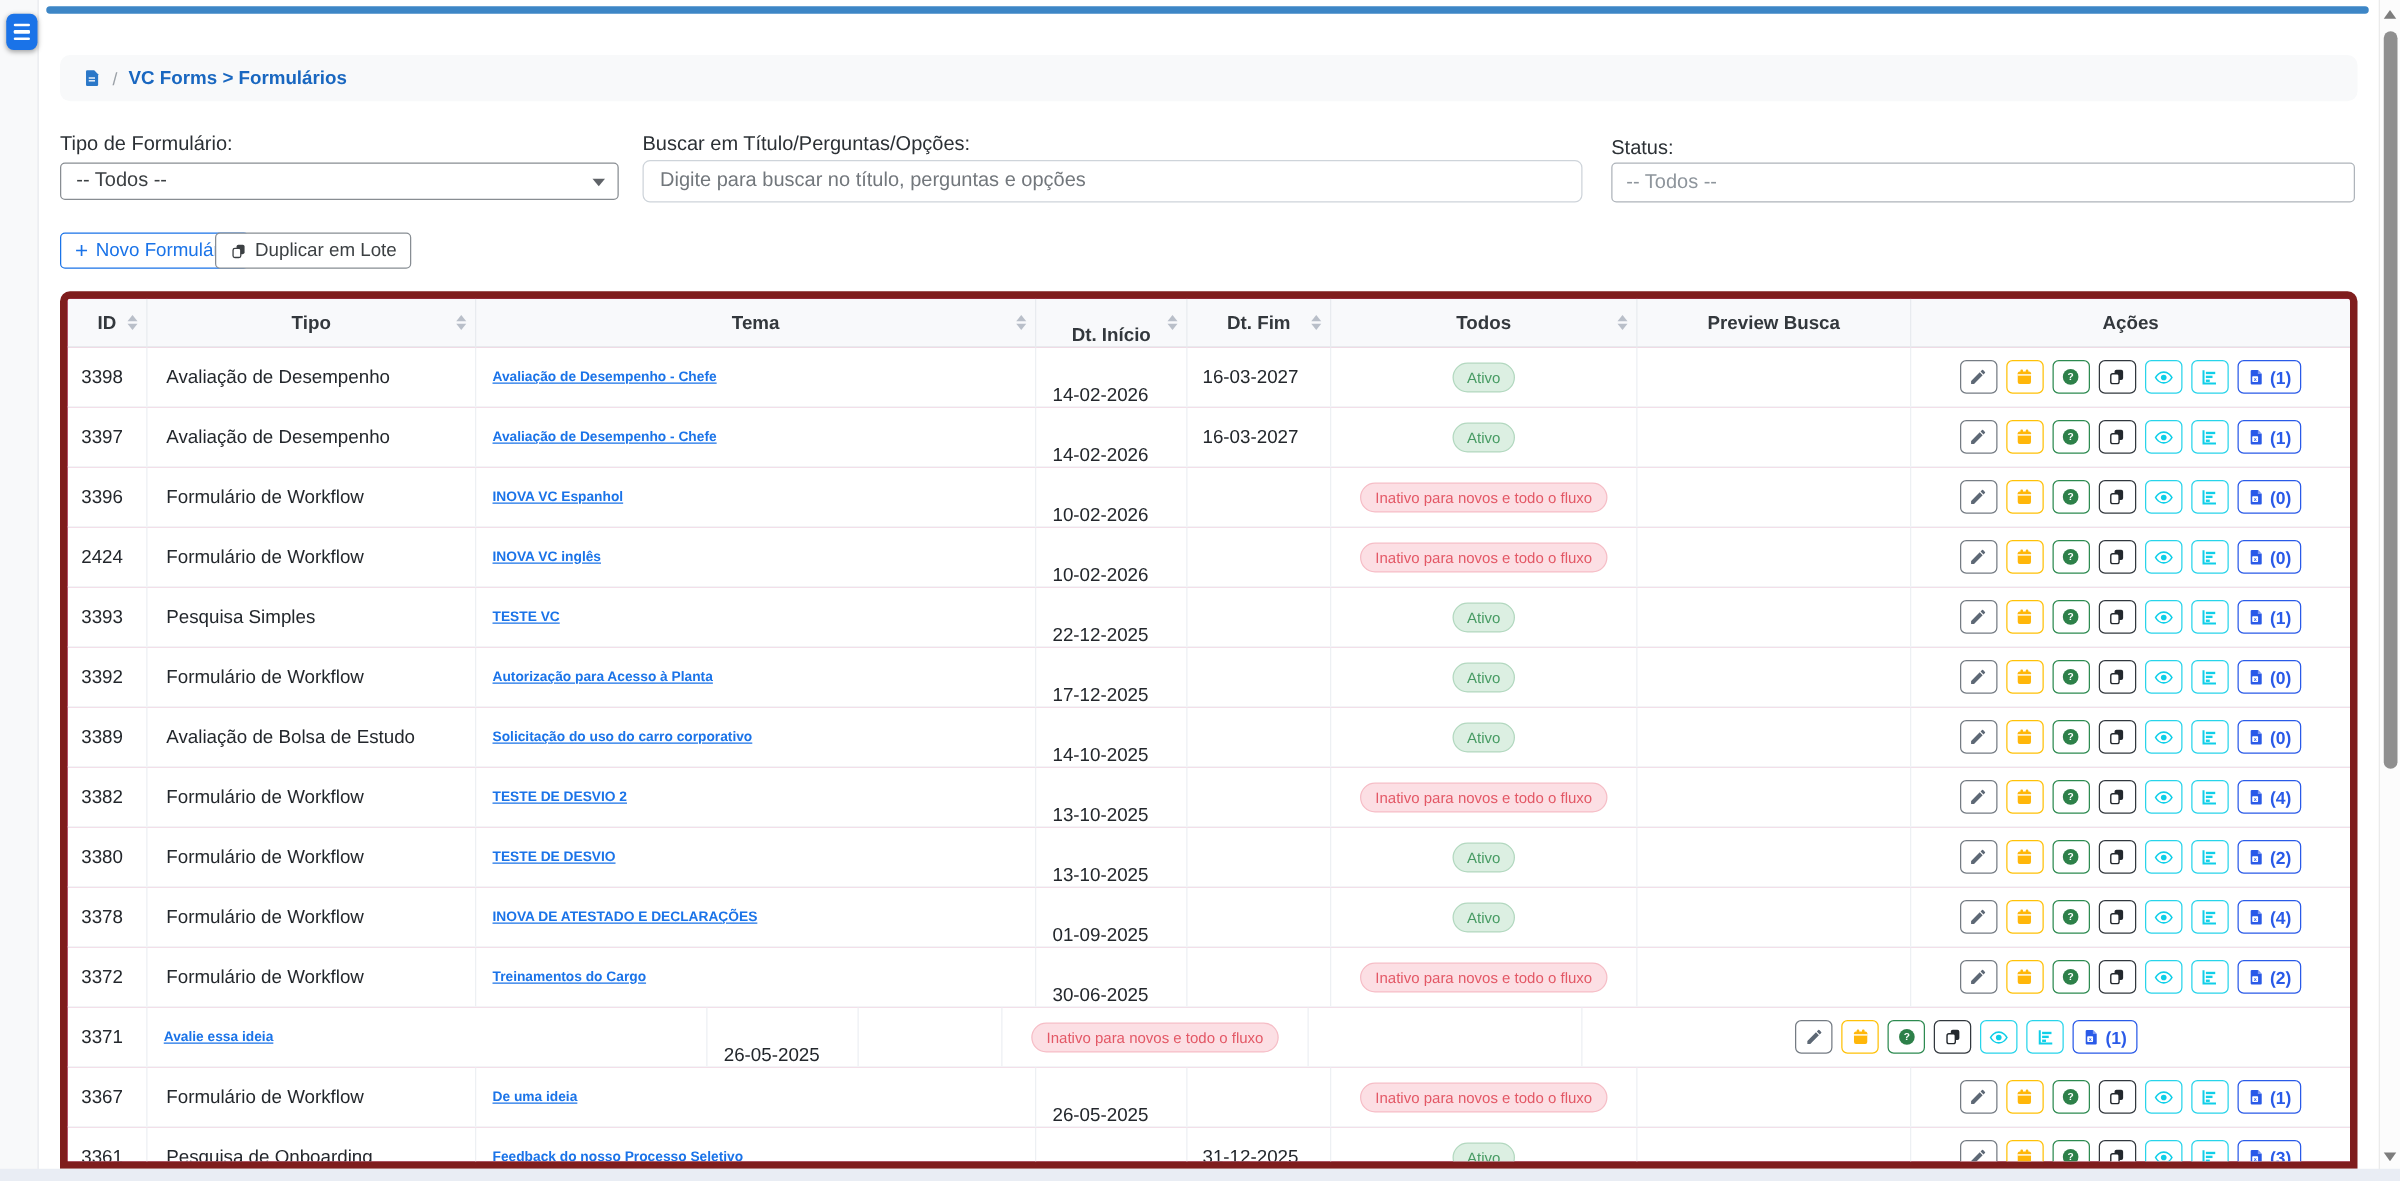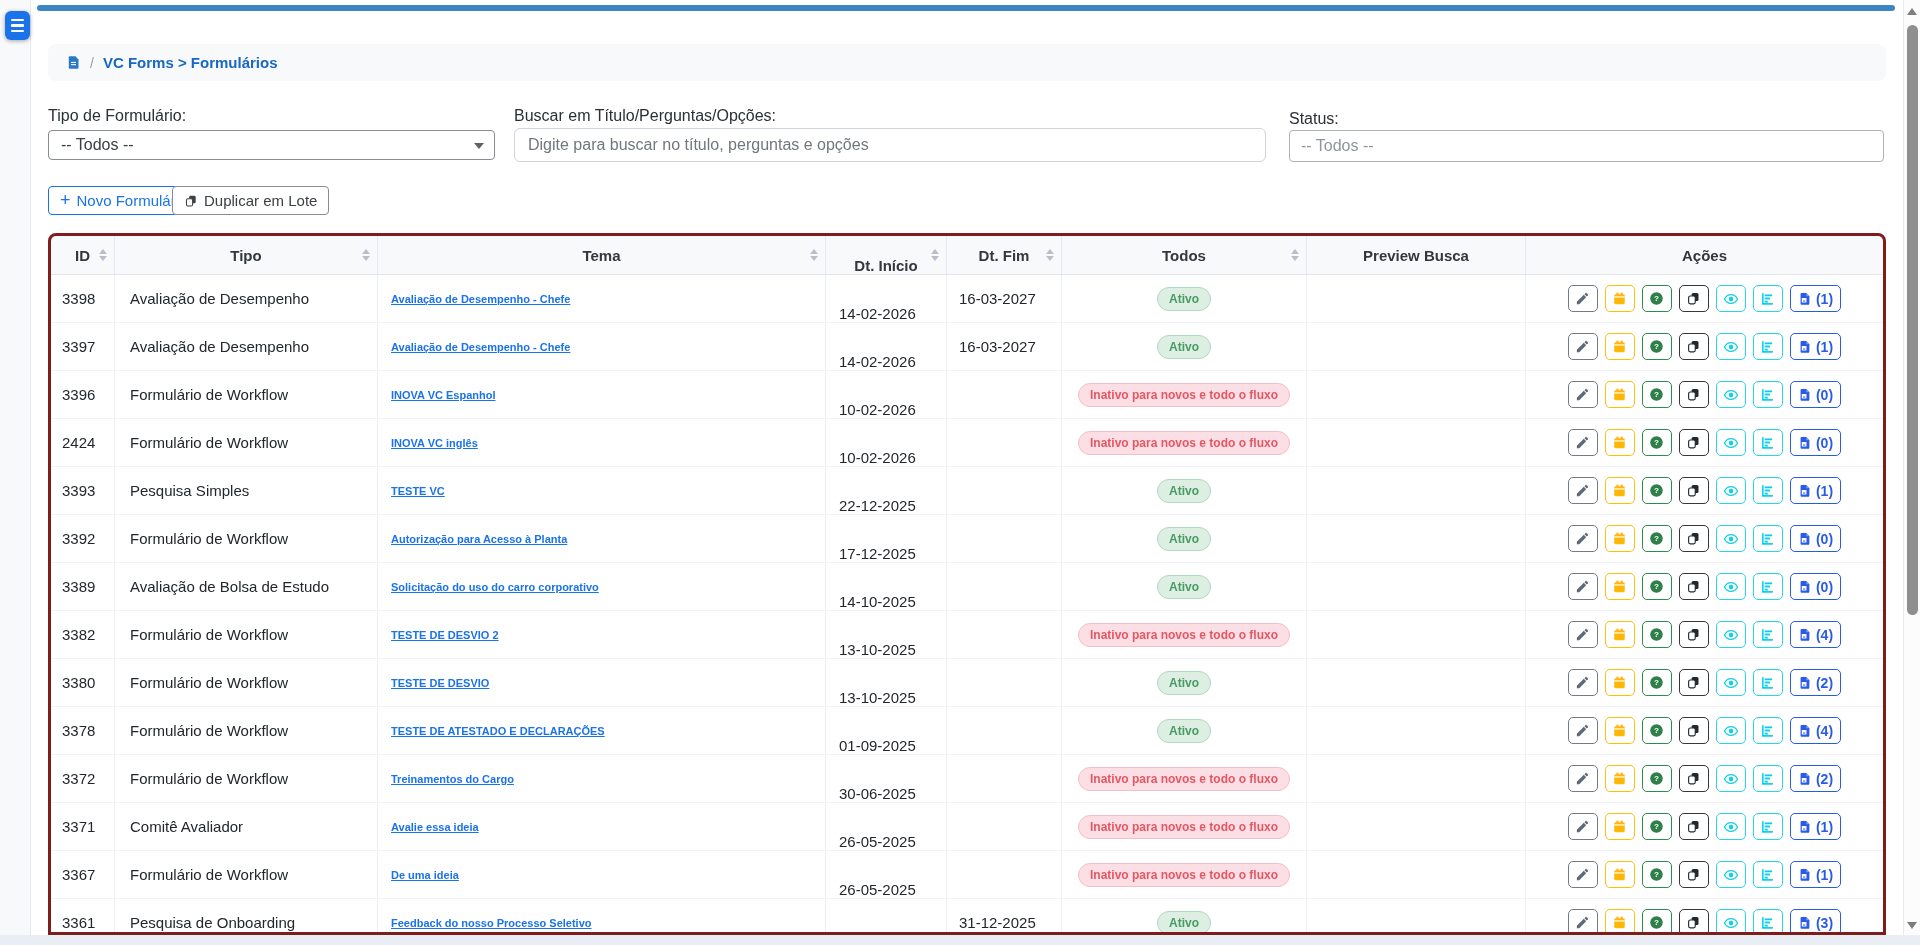--- a/index.html
+++ b/index.html
@@ -53,21 +53,21 @@
 
   
   .btn { position:absolute; top:186px; height:29px; border-radius:4px; background:#fff;
          display:flex; align-items:center; gap:6px; padding:0 11px; font-size:15px; cursor:pointer; }
   .btn-novo { left:48px; border:1px solid #1a73e8; color:#1a73e8; }
   .btn-novo .plus { font-size:18px; line-height:1; margin-top:-2px; }
   .btn-dup  { left:172px; border:1px solid #878d93; color:#3c4043; }
 
   
   .table { position:absolute; left:48px; top:233px; width:1838px; height:702px;
-           border:3px solid #7f1d1d; border-radius:8px 8px 0 0; overflow:hidden; background:#be185d; }
+           border:6px solid #7f1d1d; border-radius:8px 8px 0 0; overflow:hidden; background:#be185d; }
   .thead { display:flex; height:39px; background:#f8f9fb; border-bottom:1px solid #e2e6ea; }
   .hcell { position:relative; display:flex; align-items:center; justify-content:center;
            font-weight:bold; font-size:15px; color:#33383d; border-right:1px solid #e8ebef; cursor:pointer; }
   .hcell:last-child { border-right:none; }
   .sort { position:absolute; right:7px; top:50%; transform:translateY(-50%);
           display:flex; flex-direction:column; gap:2px; }
   .sort i { display:block; width:0; height:0; border-left:4px solid transparent; border-right:4px solid transparent; }
   .sort .up   { border-bottom:5px solid #b9bfc9; }
   .sort .down { border-top:5px solid #b9bfc9; }
 
@@ -80,21 +80,21 @@
   .col-inicio  { width:121px; padding-left:13px;align-items:flex-end; }
   .col-fim     { width:115px; padding-left:12px; }
   .col-status  { width:245px; justify-content:center; }
   .col-preview { width:219px; }
   .col-acoes   { flex:1; justify-content:center; gap:7px; border-right:none; }
   .hcell.col-id, .hcell.col-tipo, .hcell.col-tema, .hcell.col-inicio,
   .hcell.col-fim, .hcell.col-status, .hcell.col-preview { padding:0; justify-content:center; }
 
   .tema-link { color:#1a73e8; font-weight:bold; text-decoration:underline; font-size:11px; }
 
-  .badge { font-size:12px; font-weight:bold; padding:4px 11px; border-radius:12px; white-space:nowrap; }
+  .badge { font-size:12px; font-weight:normal; padding:4px 11px; border-radius:12px; white-space:nowrap; }
   .b-active   { color:#479b63; background:#dcefe2; border:1px solid #b2d8bf; }
   .b-inactive { color:#e35866; background:#fcdfe4; border:1px solid #f6bdc6; }
 
   .abtn { height:27px; min-width:30px; border-radius:5px; background:#fff; cursor:pointer;
           display:flex; align-items:center; justify-content:center; padding:0; }
   .ab-edit  { border:1px solid #747b83; }
   .ab-cal   { border:1px solid #ffc107; }
   .ab-help  { border:1px solid #2d8a50; }
   .ab-copy  { border:1px solid #32383e; }
   .ab-eye   { border:1px solid #28d4ea; }
@@ -788,21 +788,21 @@
         </svg>
         <span>(2)</span>
       </button>
     </div>
   </div>
 
   <div class="trow">
     <div class="cell col-id">3378</div>
     <div class="cell col-tipo">Formulário de Workflow</div>
     <div class="cell col-tema">
-      <a href="#" class="tema-link">TESTE DE ATESTADO E DECLARAÇÕES</a>
+      <a href="#" class="tema-link">INOVA DE ATESTADO E DECLARAÇÕES</a>
     </div>
     <div class="cell col-inicio">01-09-2025</div>
     <div class="cell col-fim"></div>
     <div class="cell col-status">
       <span class="badge b-active">Ativo</span>
     </div>
     <div class="cell col-preview"></div>
     <div class="cell col-acoes">
       <button class="abtn ab-edit">
         <svg width="15" height="15" viewBox="0 0 24 24">
@@ -914,21 +914,20 @@
           <rect x="6.5" y="11" width="8" height="8" rx="1" fill="#fff"></rect>
           <text x="10.5" y="17.6" text-anchor="middle" font-size="7.5" font-weight="bold" fill="#2a5ae8" font-family="Liberation Sans, sans-serif">x</text>
         </svg>
         <span>(2)</span>
       </button>
     </div>
   </div>
 
   <div class="trow">
     <div class="cell col-id">3371</div>
-    <div class="cell col-tipo">Comitê Avaliador</div>
     <div class="cell col-tema">
       <a href="#" class="tema-link">Avalie essa ideia</a>
     </div>
     <div class="cell col-inicio">26-05-2025</div>
     <div class="cell col-fim"></div>
     <div class="cell col-status">
       <span class="badge b-inactive">Inativo para novos e todo o fluxo</span>
     </div>
     <div class="cell col-preview"></div>
     <div class="cell col-acoes">

